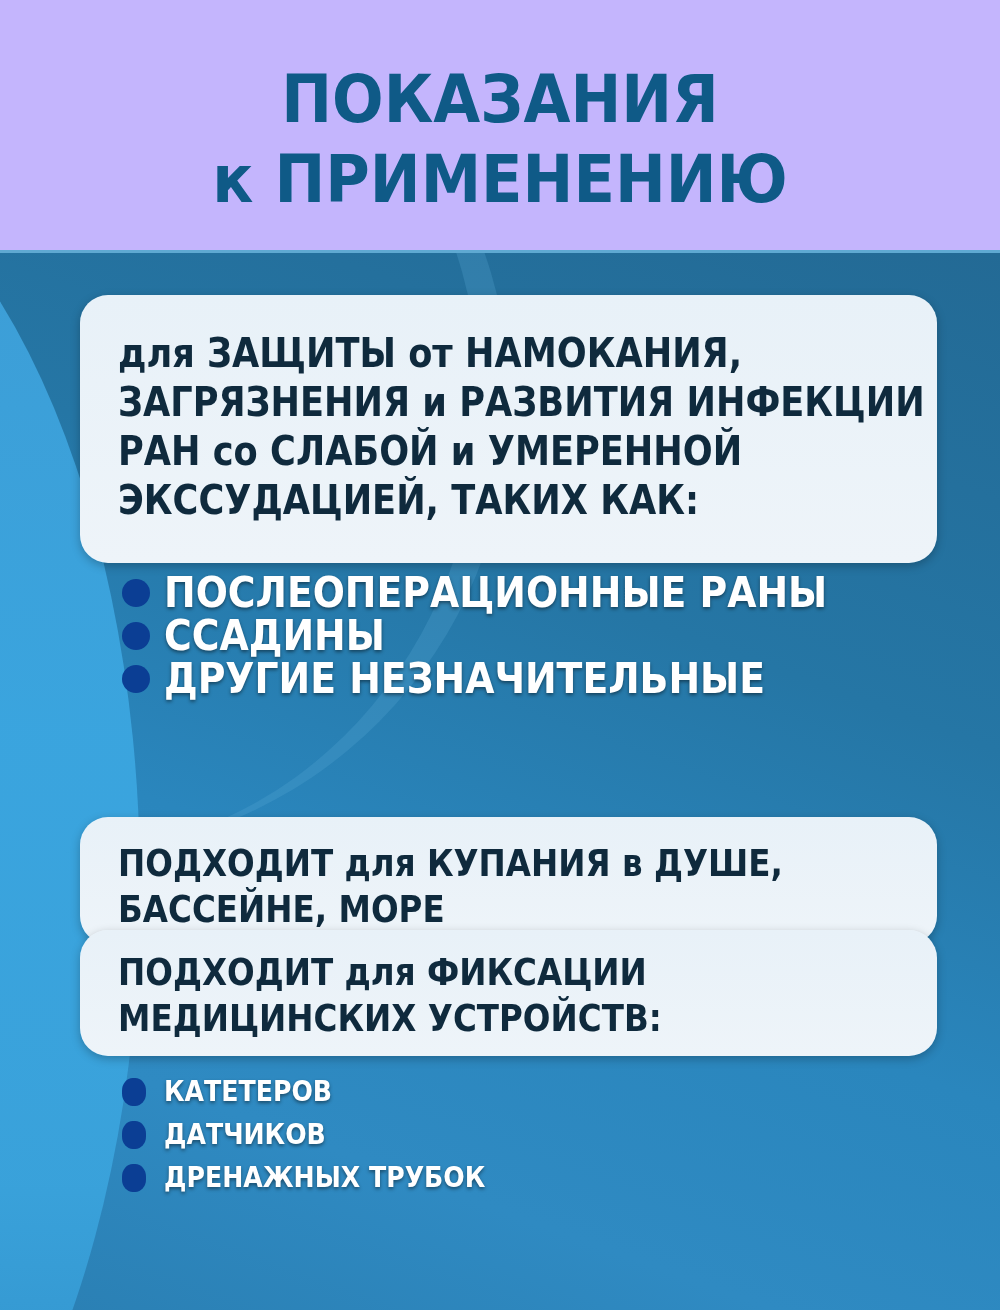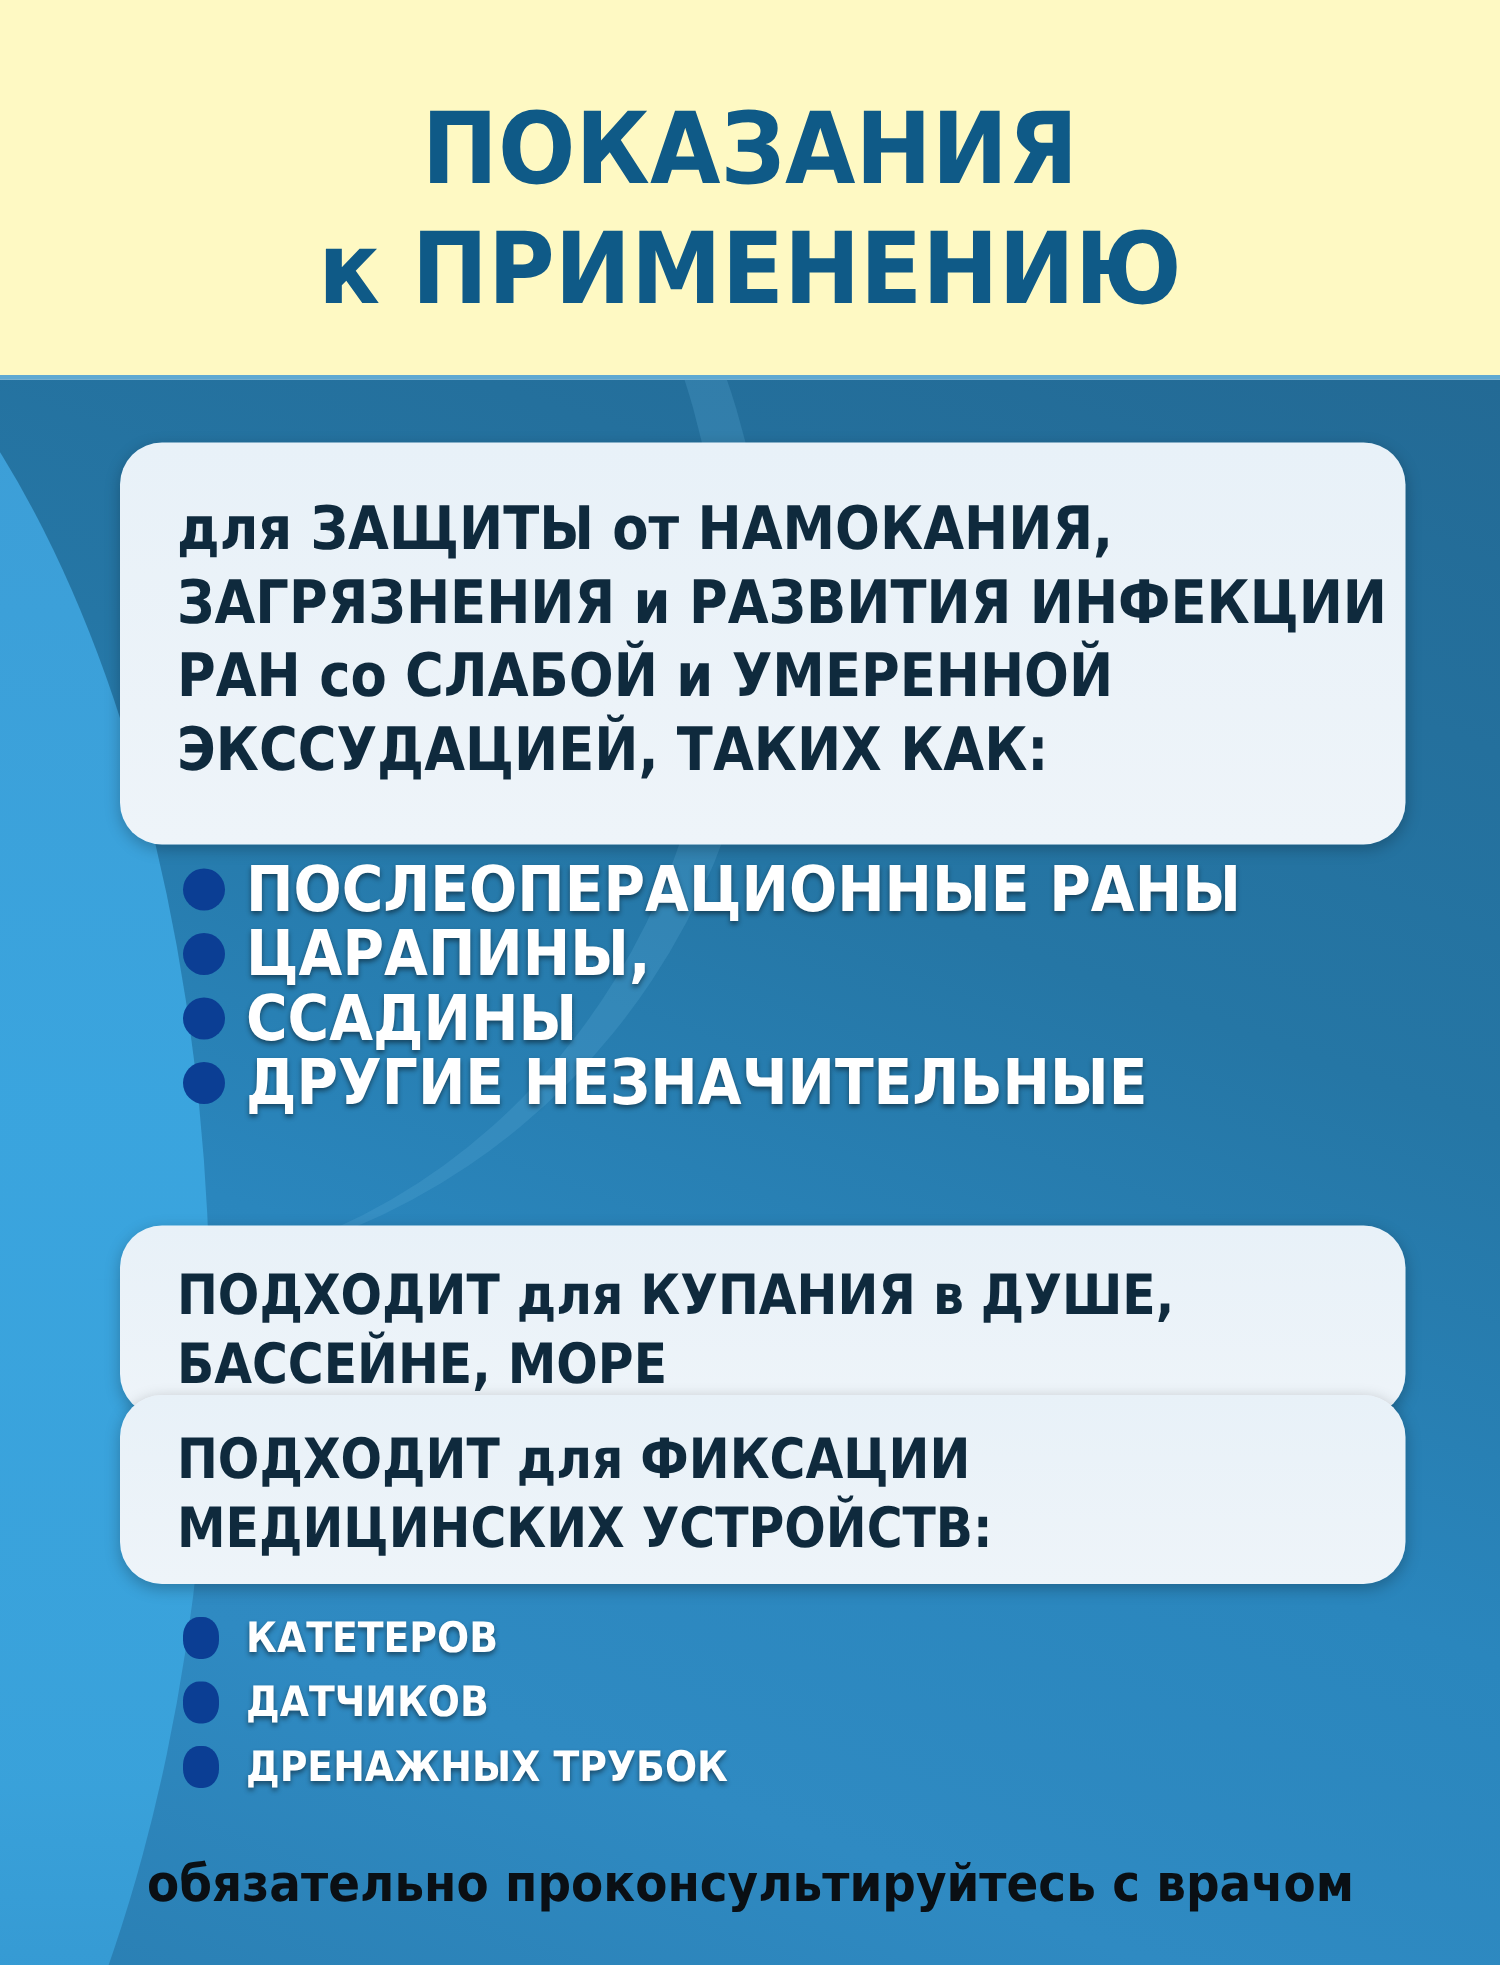--- a/index.html
+++ b/index.html
@@ -4,21 +4,21 @@
 <style>
   html, body { margin: 0; padding: 0; }
   body {
     width: 1000px; height: 1310px; overflow: hidden;
     font-family: "DejaVu Sans", "Liberation Sans", sans-serif;
     background: #ffffff;
     position: relative;
   }
   .header {
     position: absolute; left: 0; top: 0; width: 1000px; height: 250px;
-    background: #fef9c3;
+    background: #c4b5fd;
   }
   .title {
     position: absolute; left: 0; top: 60px; width: 1000px;
     text-align: center;
     color: #0f5a87;
     font-weight: bold;
     font-size: 66px;
     line-height: 80px;
     letter-spacing: 0px;
     transform: scaleX(0.92);
@@ -103,24 +103,20 @@
     <span class="line">ЭКССУДАЦИЕЙ, ТАКИХ КАК:</span>
   </div>
 
   <div class="bullets b1">
     <div class="item">
       <span class="dot"></span>
       <span class="txt">ПОСЛЕОПЕРАЦИОННЫЕ РАНЫ</span>
     </div>
     <div class="item">
       <span class="dot"></span>
-      <span class="txt">ЦАРАПИНЫ,</span>
-    </div>
-    <div class="item">
-      <span class="dot"></span>
       <span class="txt">ССАДИНЫ</span>
     </div>
     <div class="item">
       <span class="dot"></span>
       <span class="txt">ДРУГИЕ НЕЗНАЧИТЕЛЬНЫЕ</span>
     </div>
   </div>
 
   <div class="card card2">
     <span class="line">ПОДХОДИТ для КУПАНИЯ в ДУШЕ,</span>
@@ -140,16 +136,13 @@
     <div class="item">
       <span class="dot"></span>
       <span class="txt">ДАТЧИКОВ</span>
     </div>
     <div class="item">
       <span class="dot"></span>
       <span class="txt">ДРЕНАЖНЫХ ТРУБОК</span>
     </div>
   </div>
 
-  <div class="footer">
-    <span>обязательно проконсультируйтесь с врачом</span>
-  </div>
 </div>
 
 </body></html>

